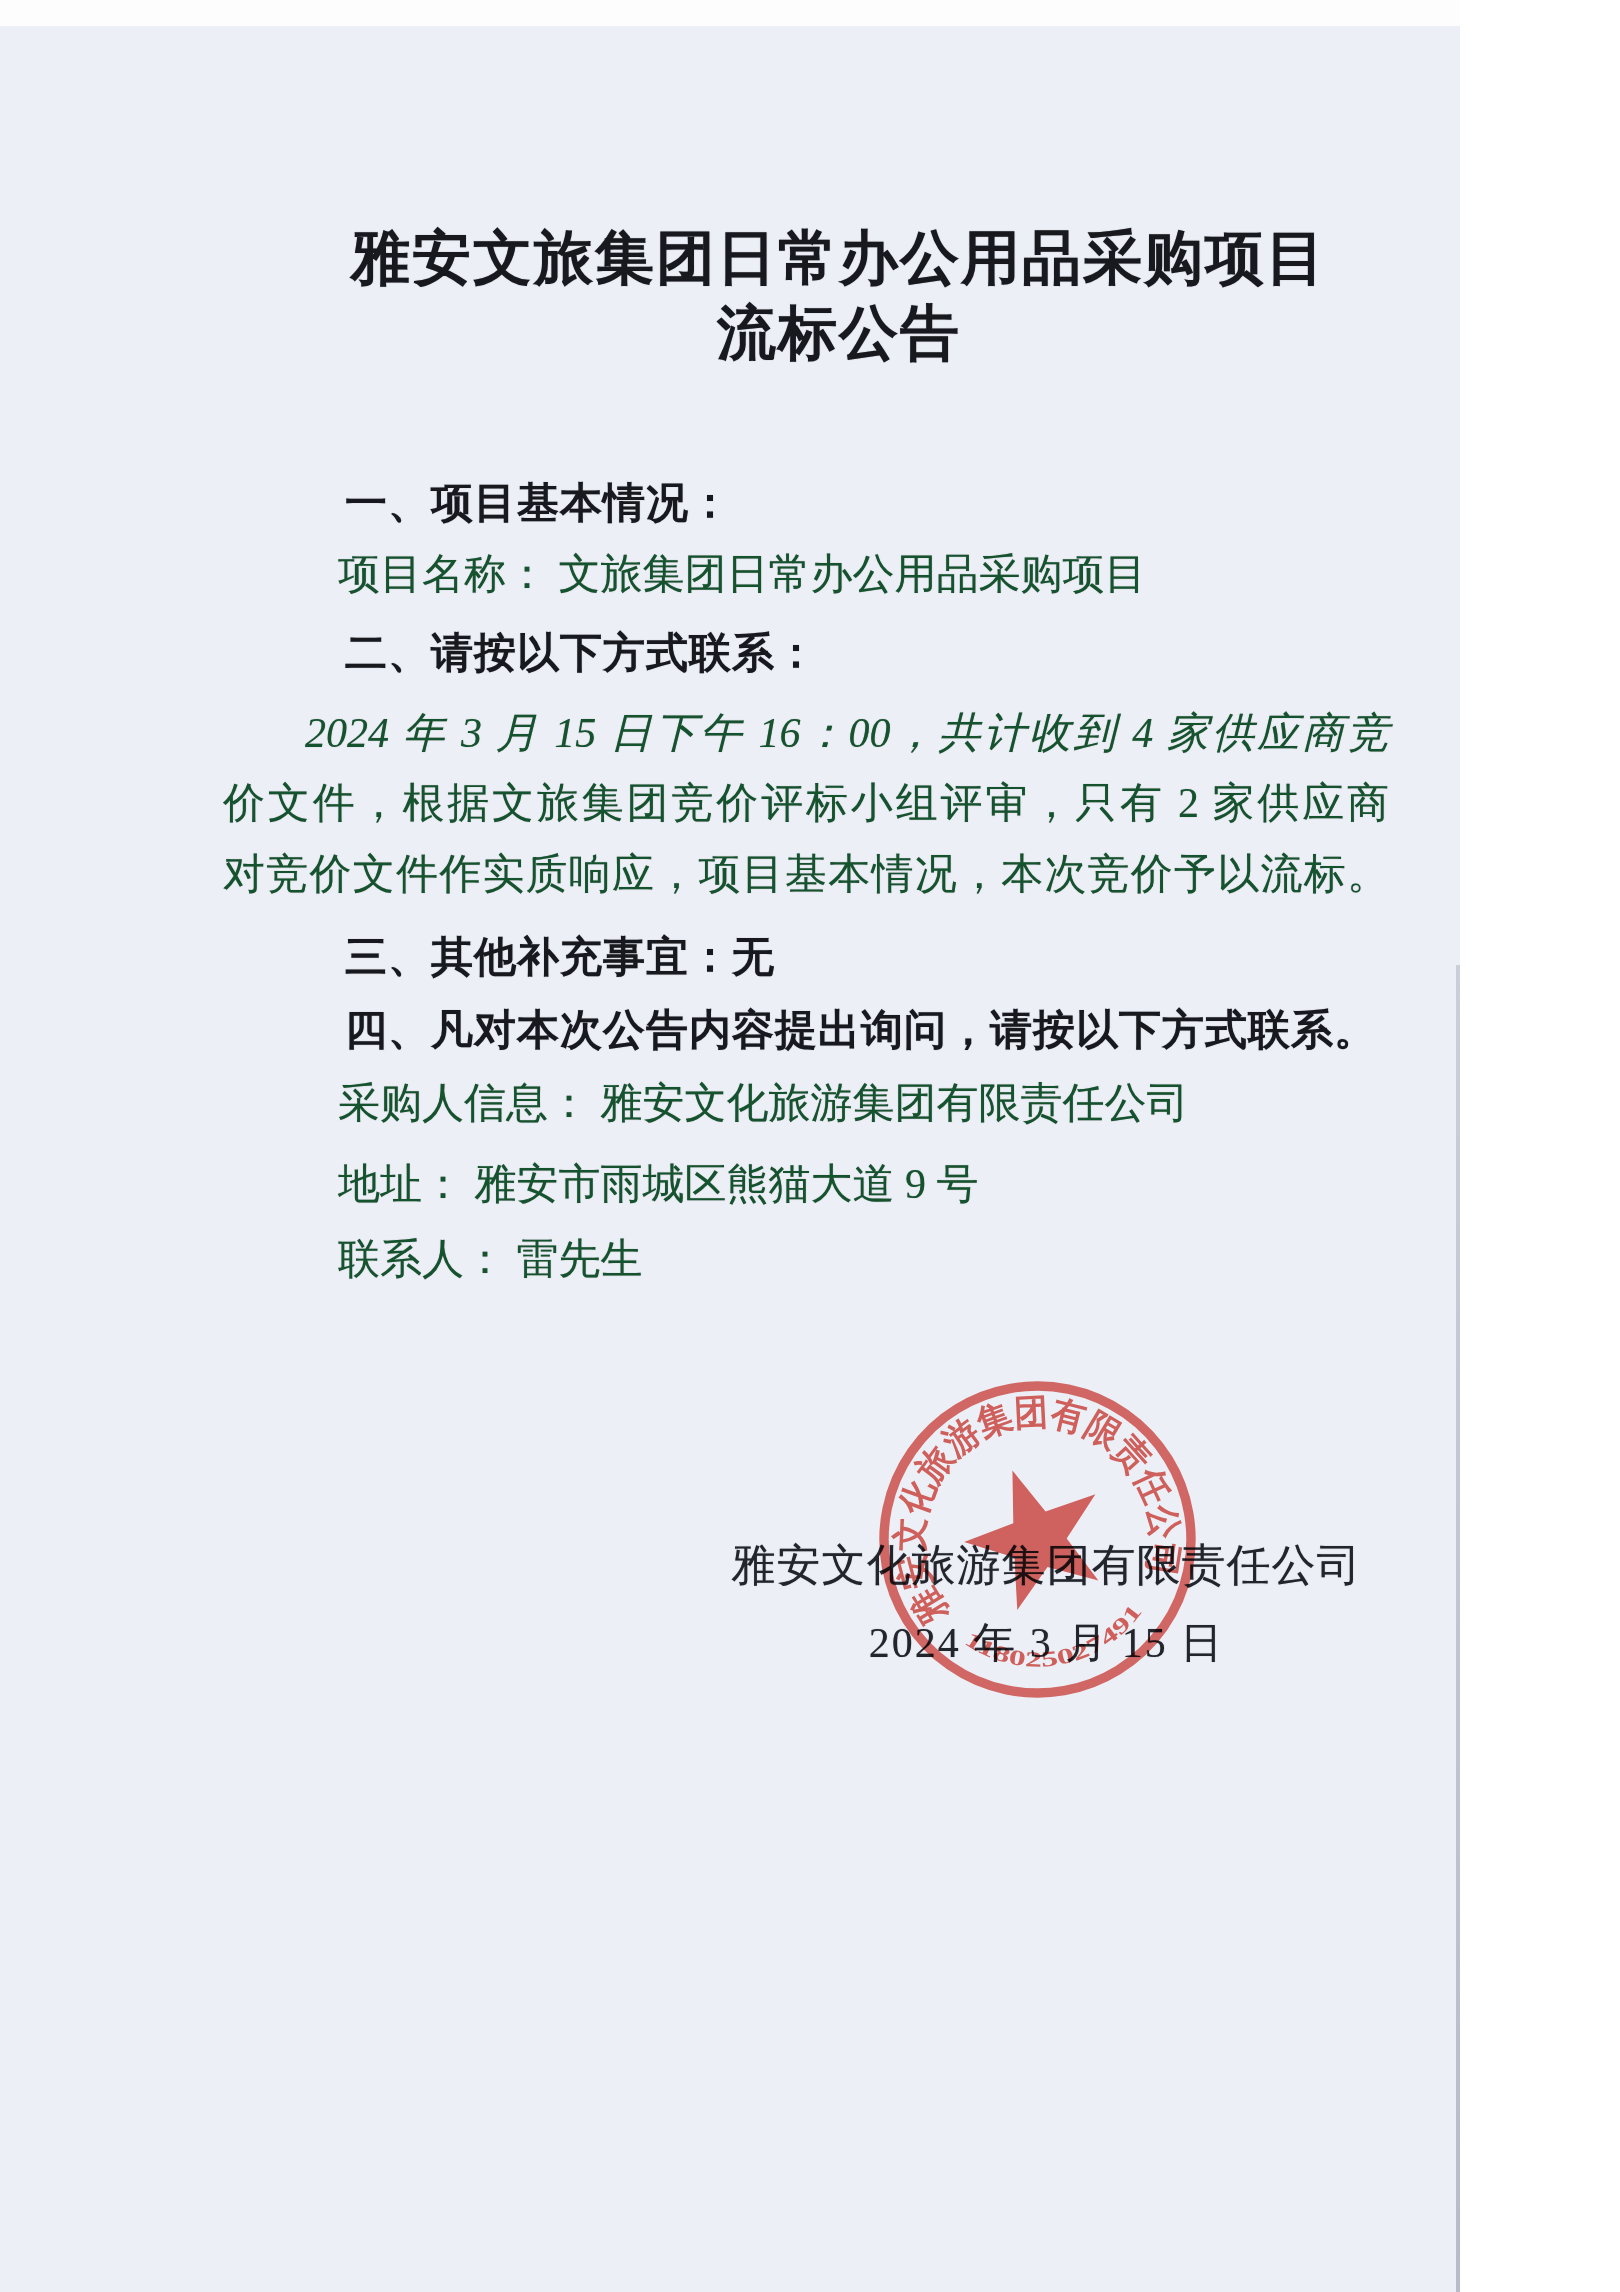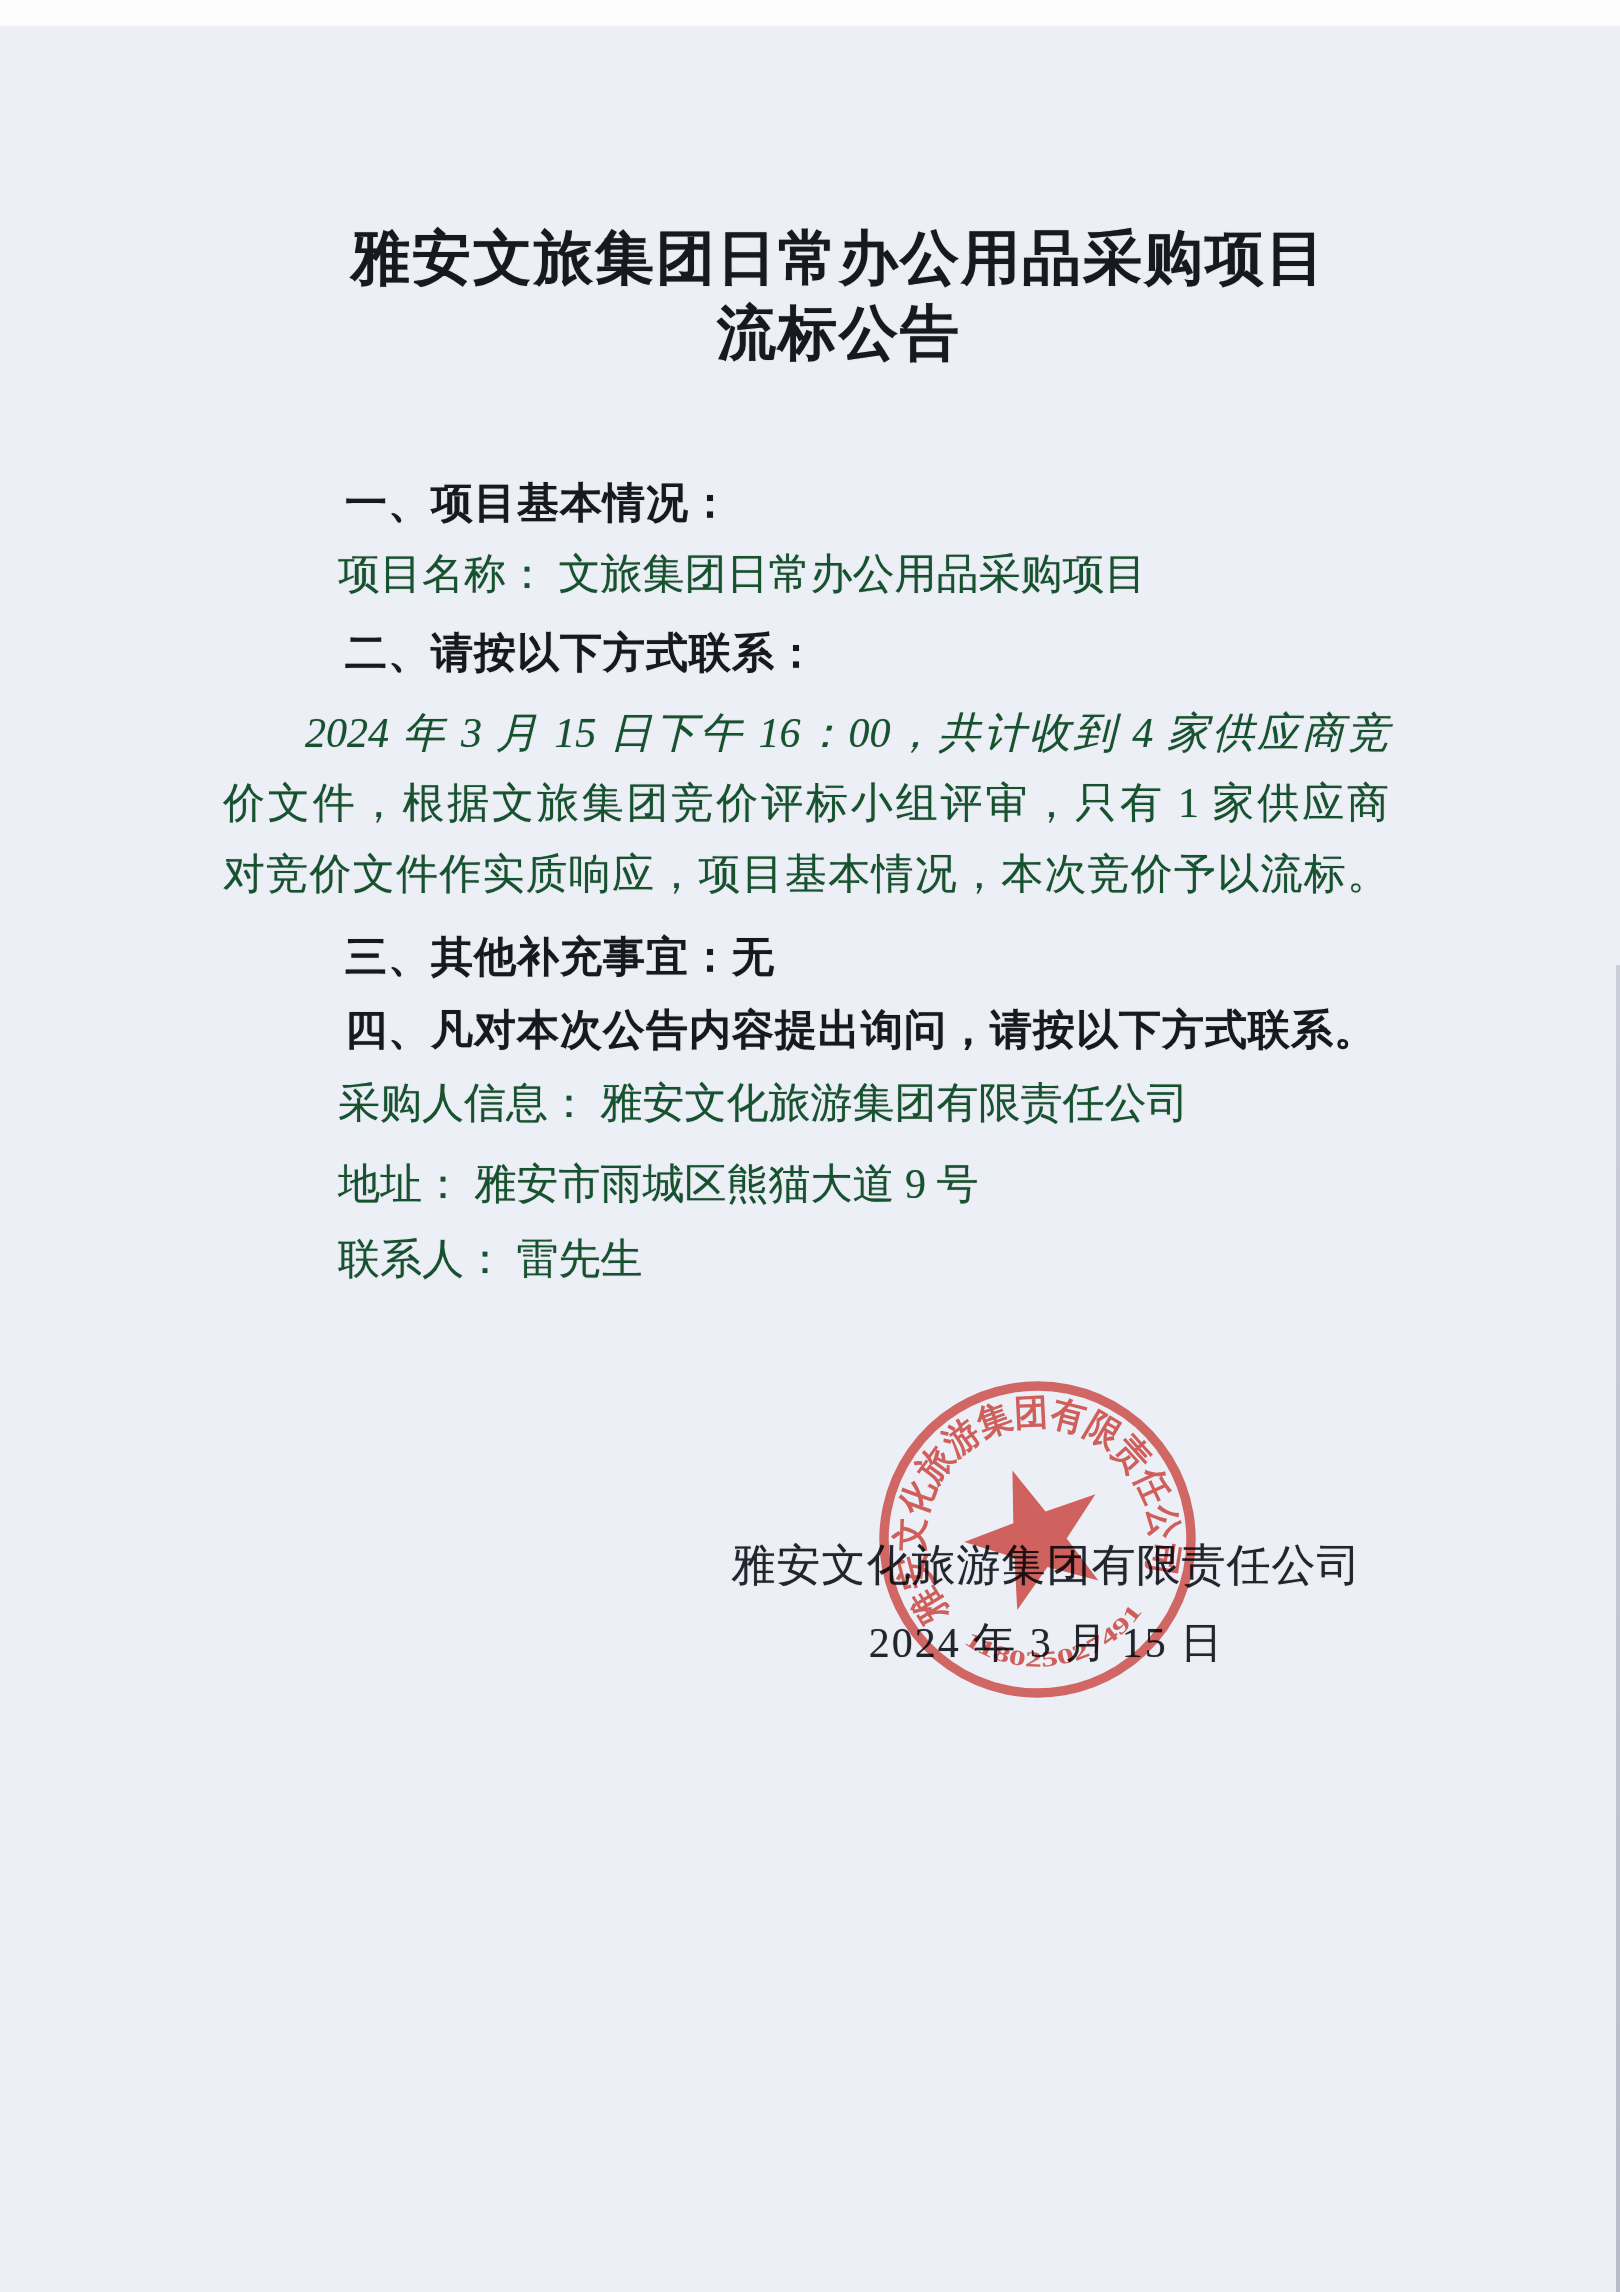--- a/index.html
+++ b/index.html
@@ -1,18 +1,18 @@
 <!DOCTYPE html>
 <html><head>
 <meta charset="utf-8">
 <style>
   html,body{margin:0;padding:0;background:#ffffff;}
   .page{
     position:relative;
-    width:1620px;height:2293px;
+    width:1460px;height:2293px;
     background:#edeff6;
     overflow:hidden;
     font-family:"Liberation Serif","DejaVu Serif",serif;
     color:#22252c;
   }
   
   .top-strip{position:absolute;left:0;top:0;width:100%;height:25.5px;background:#fdfdfd;}
   .right-shadow{position:absolute;right:0;top:965px;width:3.9px;height:1327px;
     background:linear-gradient(to bottom, rgba(140,146,165,.35), rgba(140,146,165,.55));}
   
@@ -69,21 +69,21 @@
   </h1>
 
   <div class="line heading" style="top:477px">一、项目基本情况：</div>
 
   <div class="line body-line ind-label" style="top:549px">项目名称： 文旅集团日常办公用品采购项目</div>
 
   <div class="line heading" style="top:627px">二、请按以下方式联系：</div>
 
   <div class="line body-line ind-para justify" style="top:708px">2024 年 3 月 15 日下午 16：00，共计收到 4 家供应商竞</div>
 
-  <div class="line body-line justify" style="top:778px">价文件，根据文旅集团竞价评标小组评审，只有 1 家供应商</div>
+  <div class="line body-line justify" style="top:778px">价文件，根据文旅集团竞价评标小组评审，只有 2 家供应商</div>
 
   <div class="line body-line justify" style="top:849px">对竞价文件作实质响应，项目基本情况，本次竞价予以流标。</div>
 
   <div class="line heading" style="top:931px">三、其他补充事宜：无</div>
 
   <div class="line heading" style="top:1004px">四、凡对本次公告内容提出询问，请按以下方式联系。</div>
 
   <div class="line body-line ind-label" style="top:1078px">采购人信息： 雅安文化旅游集团有限责任公司</div>
 
   <div class="line body-line ind-label" style="top:1159px">地址： 雅安市雨城区熊猫大道 9 号</div>

